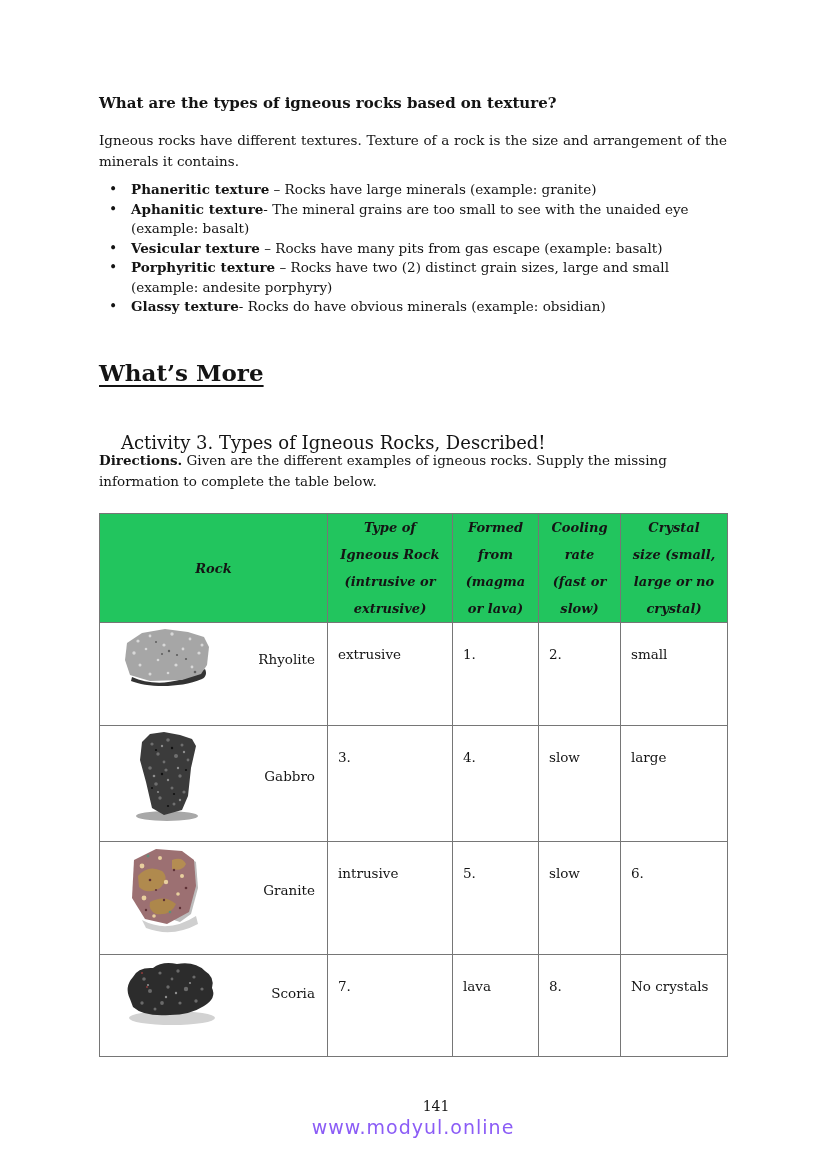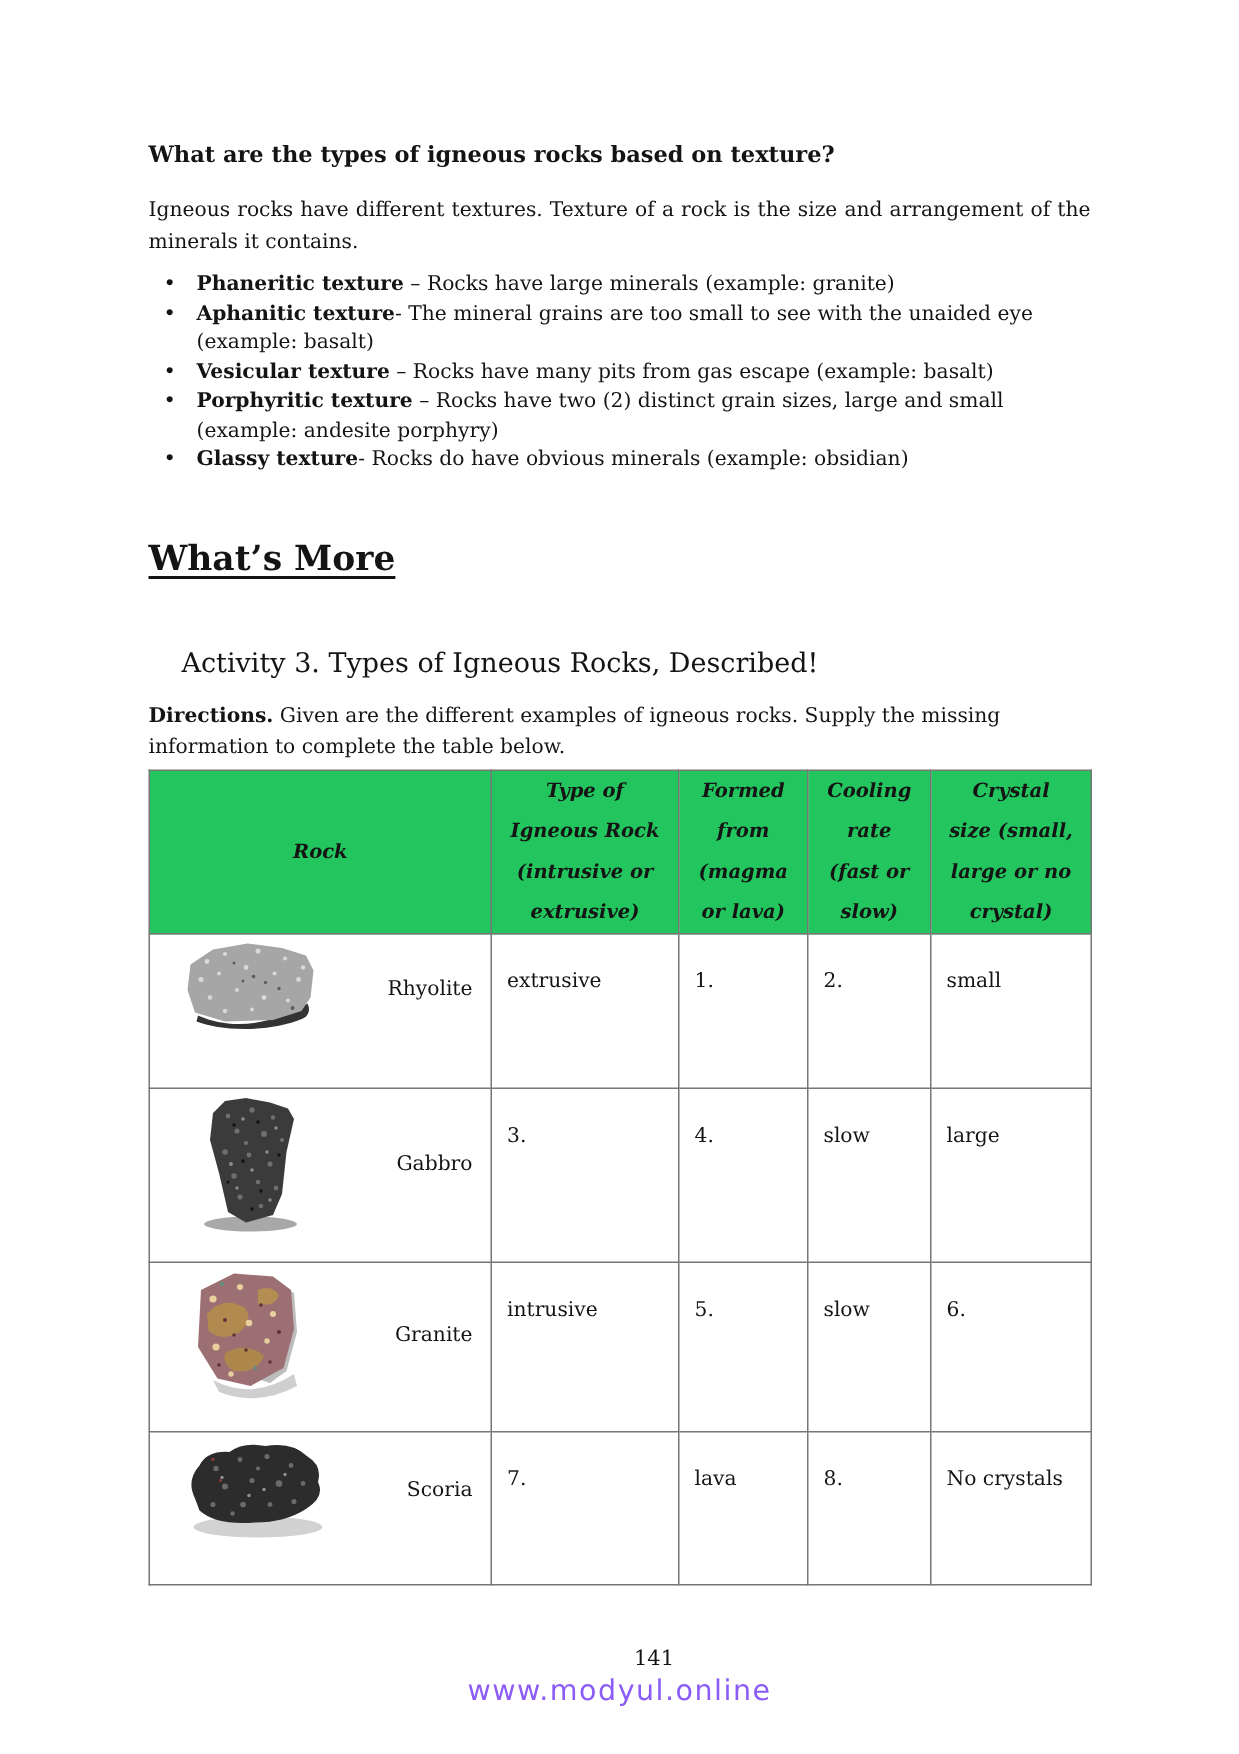--- a/index.html
+++ b/index.html
@@ -33,21 +33,21 @@
   .whats-more {
     position:absolute; left:99px; top:359px; margin:0;
     font-size:23px; font-weight:bold; line-height:27px;
     text-decoration:underline; text-decoration-thickness:2px; text-underline-offset:4px;
   }
   .activity {
     position:absolute; left:111px; top:421px; margin:10px;
     font-size:18px; font-weight:normal; line-height:24px;
   }
   .directions {
-    position:absolute; left:99px; top:467px; width:628px; margin:0;
+    position:absolute; left:99px; top:450px; width:628px; margin:0;
     font-size:13.5px; line-height:21px;
   }
 
   table.rock-table {
     position:absolute; left:99px; top:513px; width:628px;
     border-collapse:collapse; table-layout:fixed;
   }
   .rock-table th, .rock-table td { border:1px solid #767676; }
   .rock-table th {
     background:#22c55e; height:108px; padding:0 4px;

